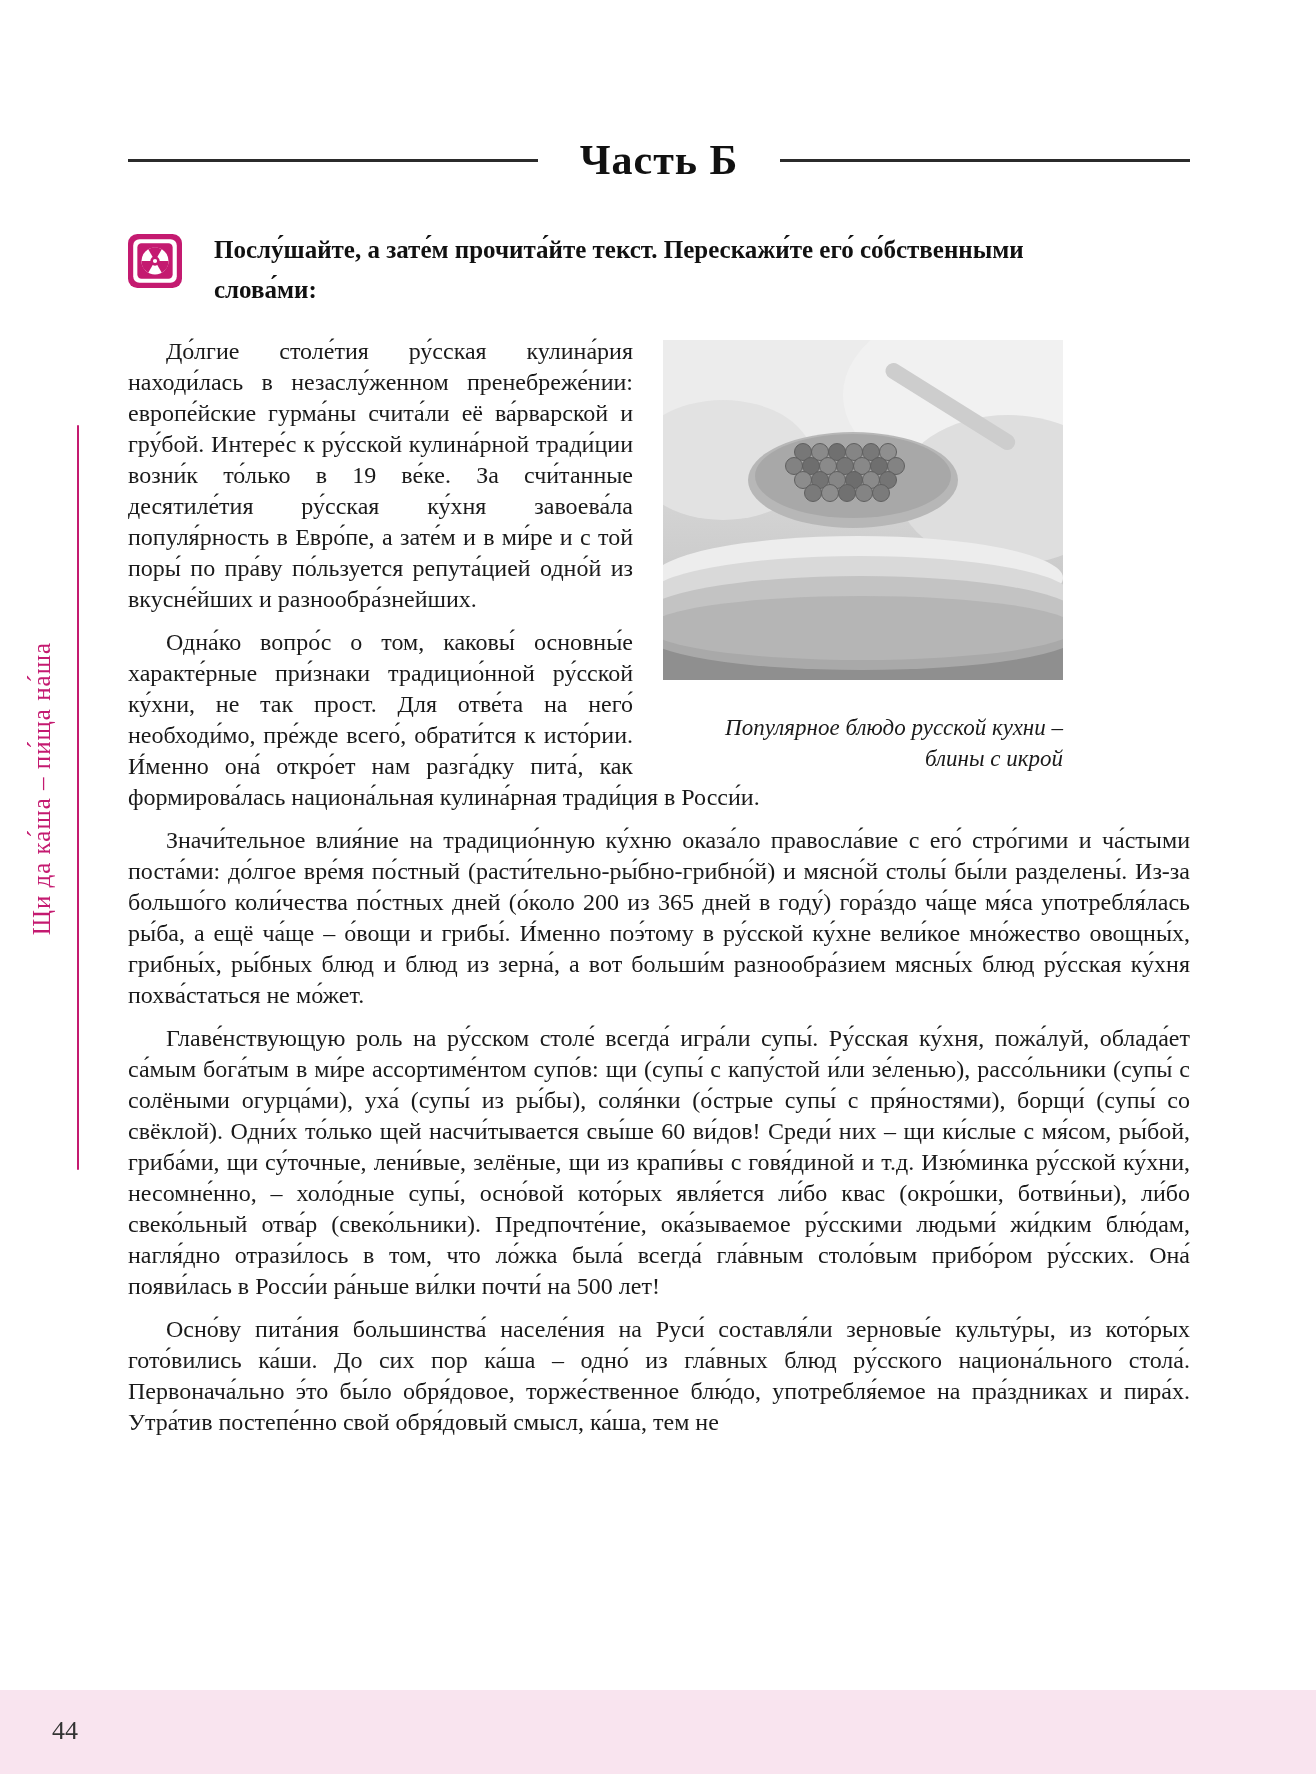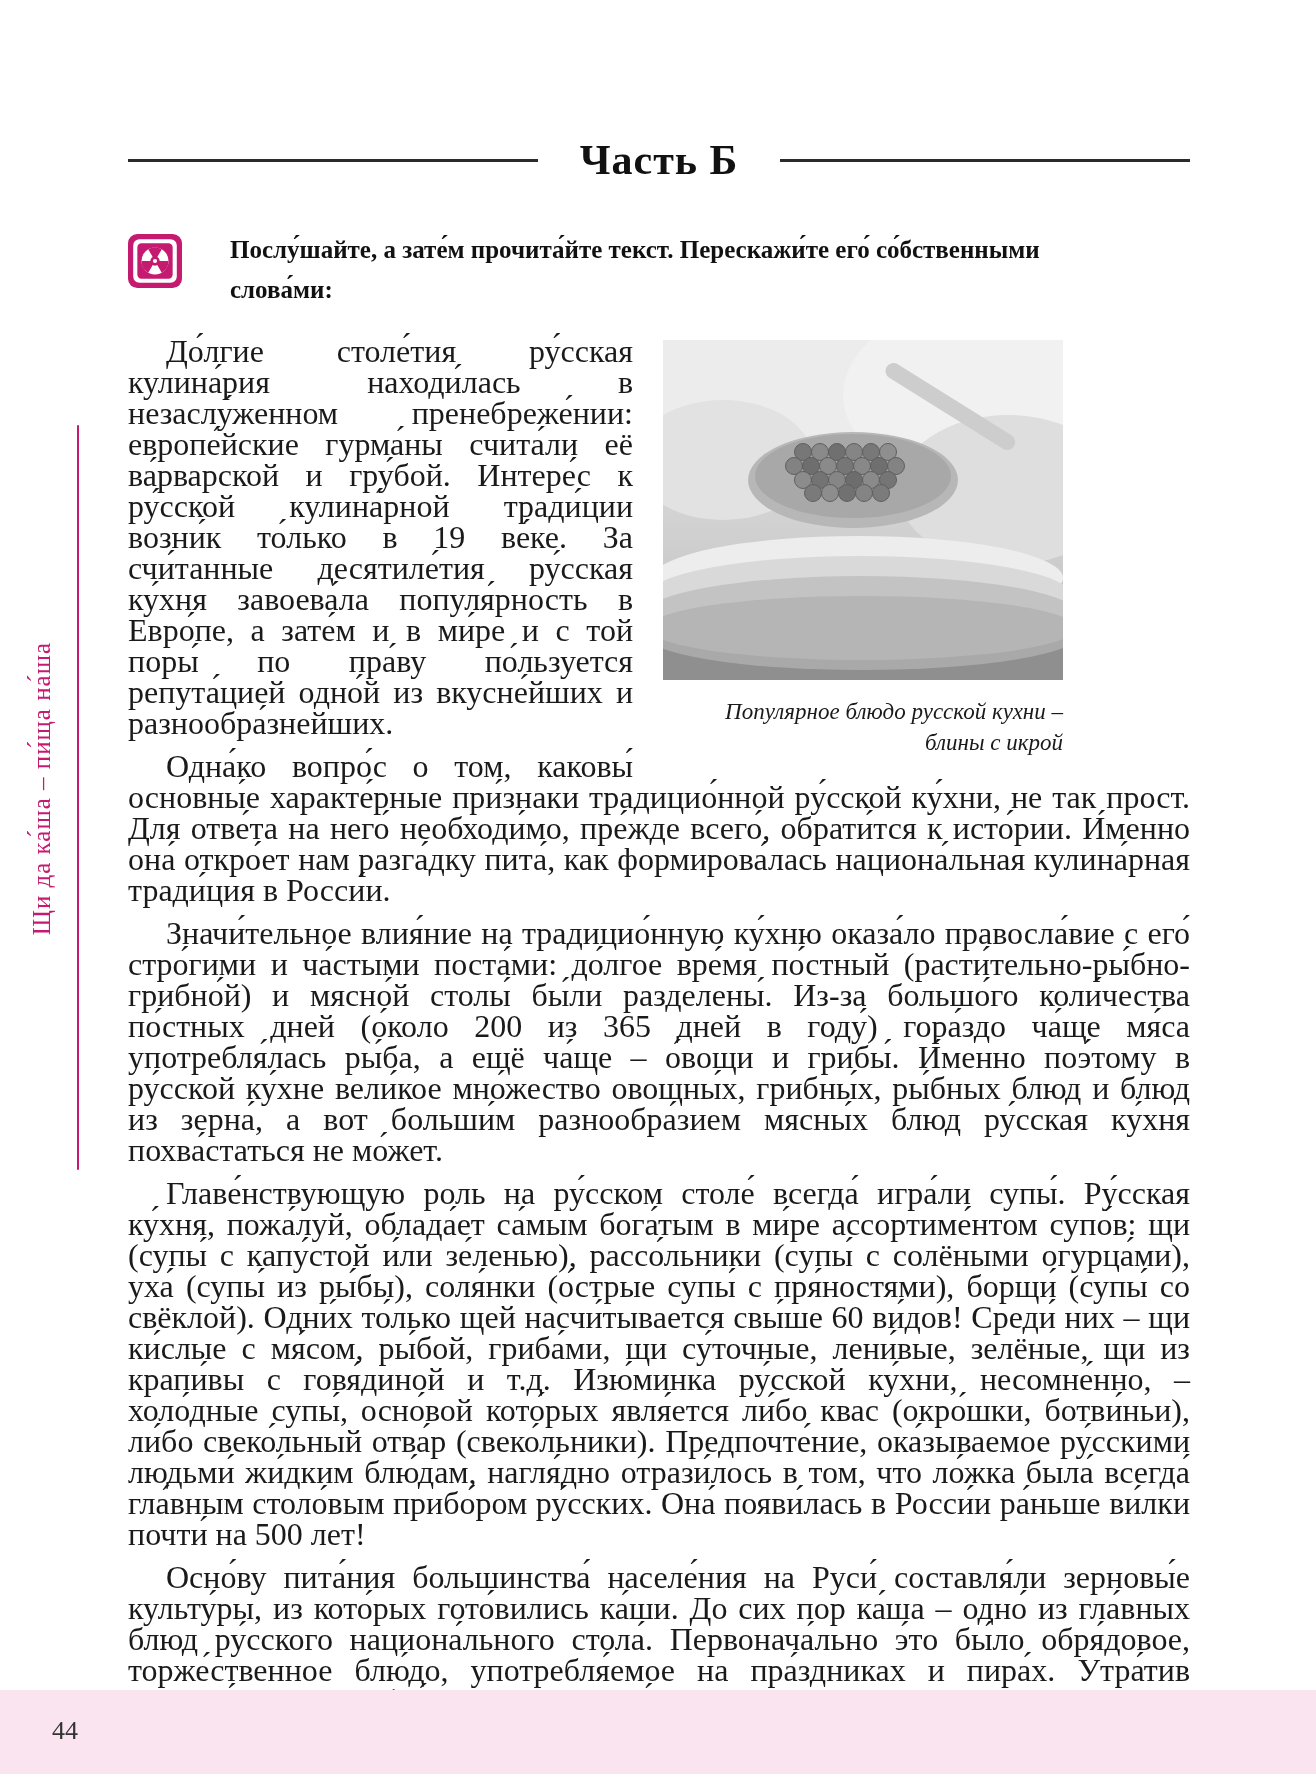--- a/index.html
+++ b/index.html
@@ -30,45 +30,45 @@
     margin: 56px 126px 0 128px;
     text-align: center;
     color: #c41a70;
     font-size: 36px; font-weight: bold;
     letter-spacing: 0.5px;
   }
 
   
   .instruction {
     margin: 46px 126px 0 128px;
-    display: flex; gap: 48px; align-items: flex-start;
+    display: flex; gap: 32px; align-items: flex-start;
   }
   .audio-icon { width: 54px; height: 54px; flex: 0 0 auto; margin-top: 4px; }
   .audio-icon svg { display: block; }
   .instruction-text {
     font-weight: bold; font-size: 25px; line-height: 40px;
     max-width: 830px; color: #111;
   }
 
   
   .article { margin: 26px 126px 0 128px; }
   .para {
-    font-size: 32px; line-height: 31px;
+    font-size: 24px; line-height: 31px;
     text-align: justify; text-indent: 38px;
     margin-bottom: 12px;
   }
   .photo-figure {
     float: right;
     width: 400px;
     margin: 4px 127px 8px 30px;
   }
   .photo { width: 400px; height: 340px; background: #cfcfcf; }
   .photo svg { display: block; }
   .caption {
-    margin-top: 16px;
+    margin-top: 32px;
     text-align: right;
     font-style: italic;
     font-size: 23px; line-height: 31px;
     color: #1a1a1a;
   }
 
   
   .sidebar-line {
     position: absolute; left: 77px; top: 425px;
     width: 2px; height: 745px;

